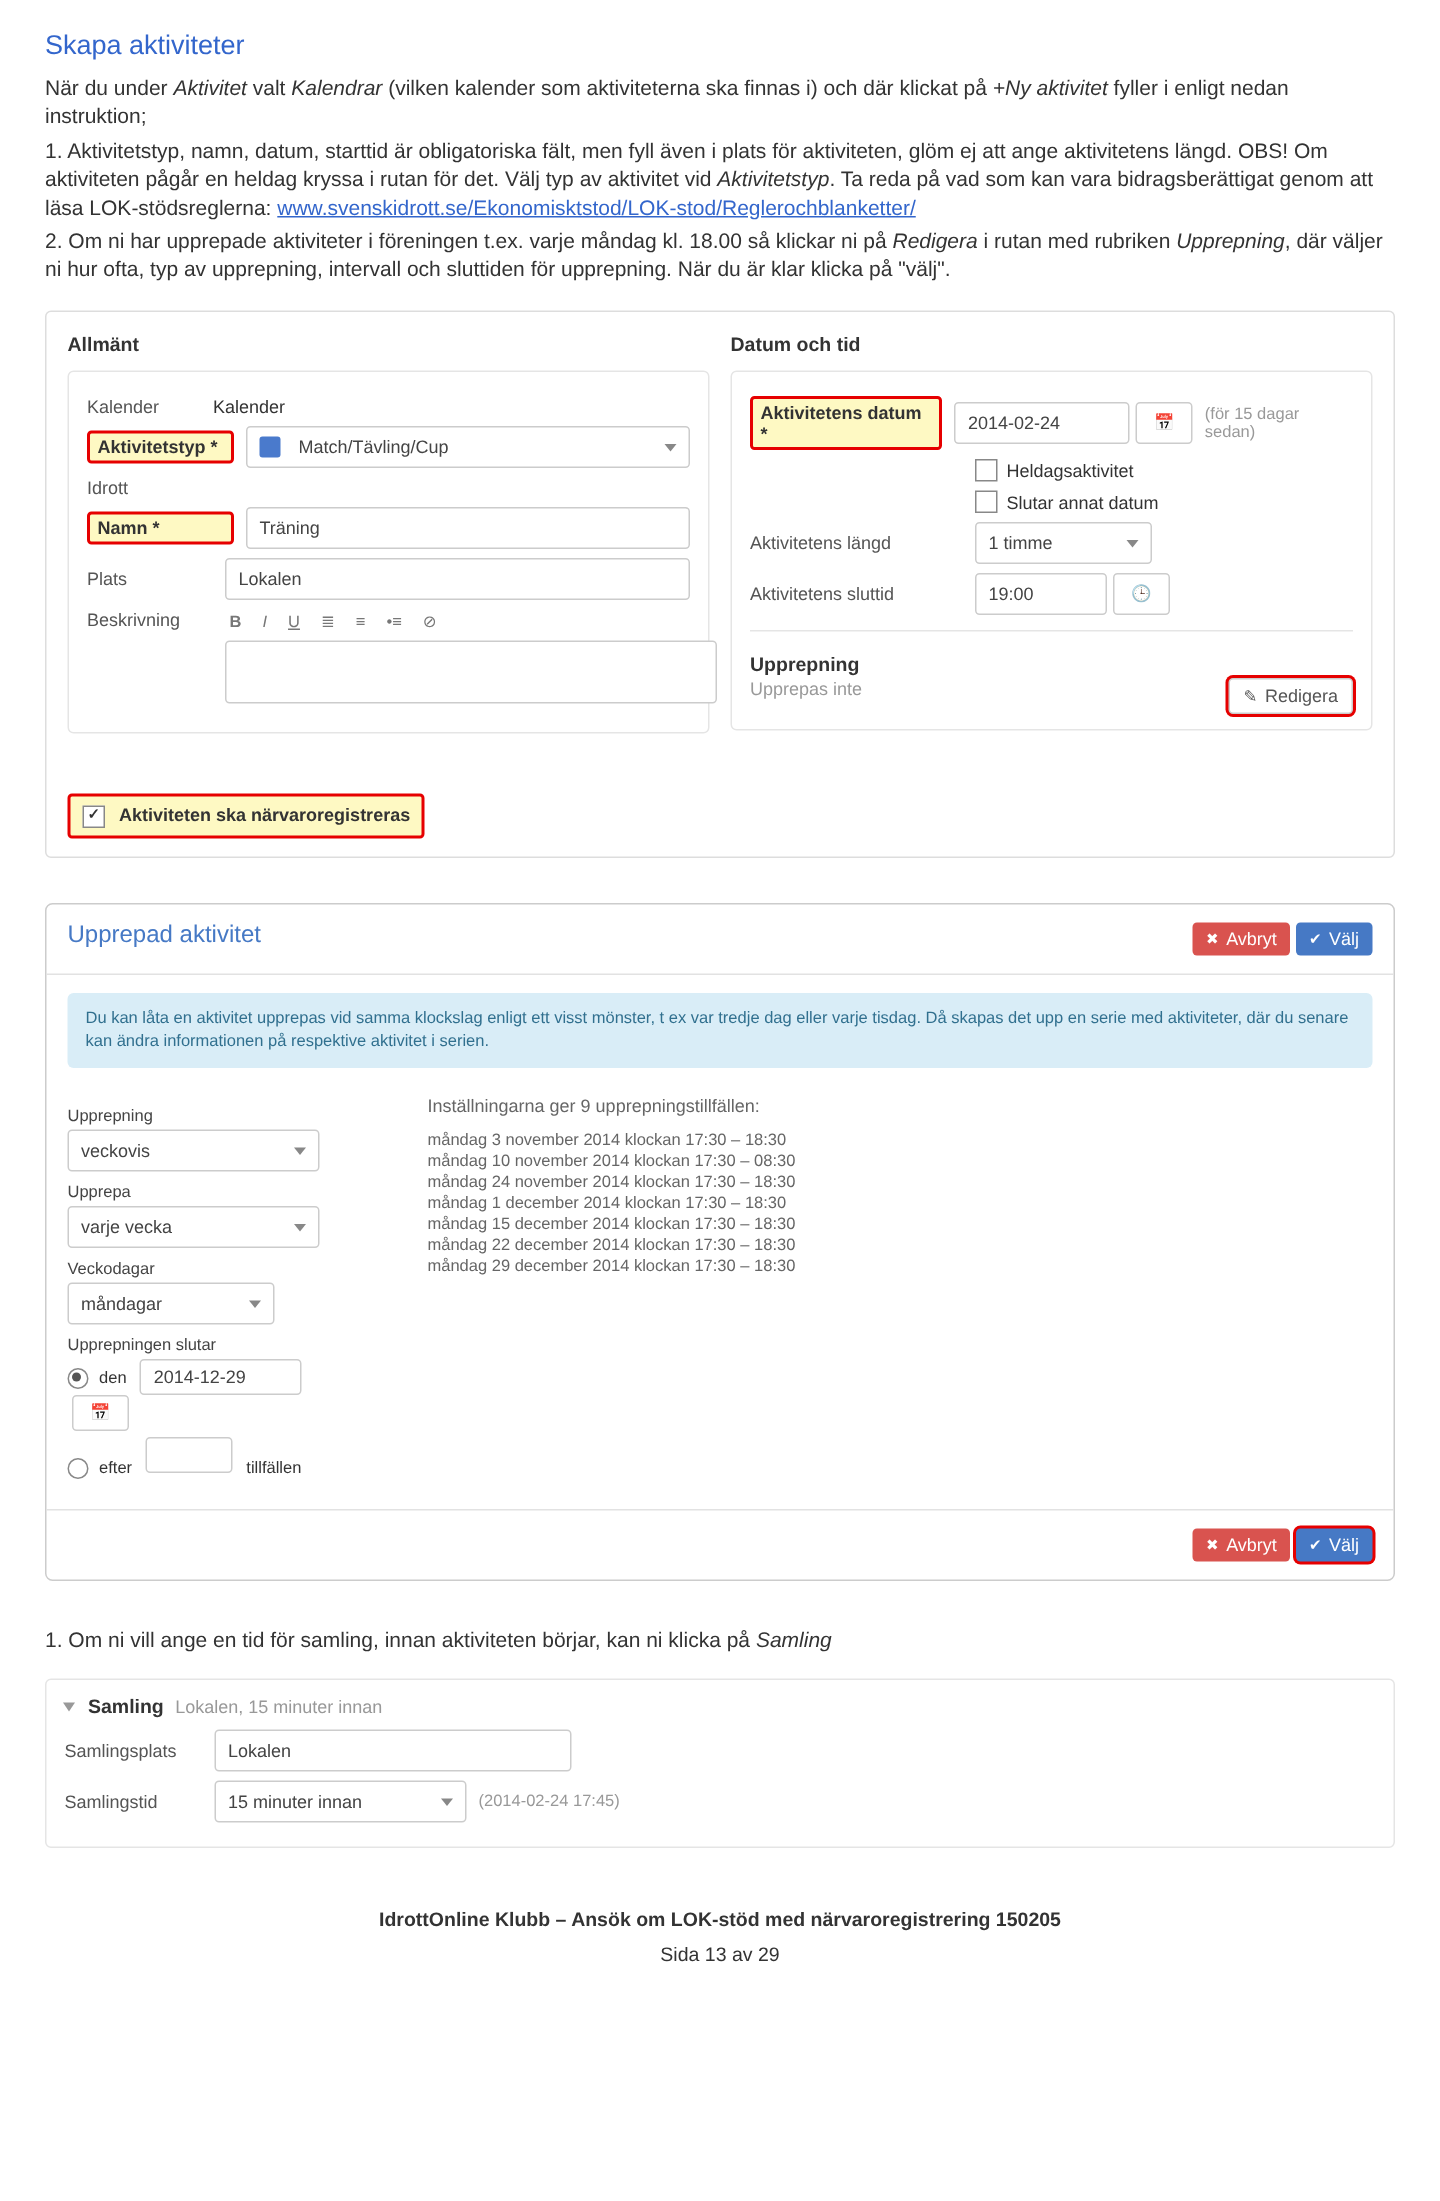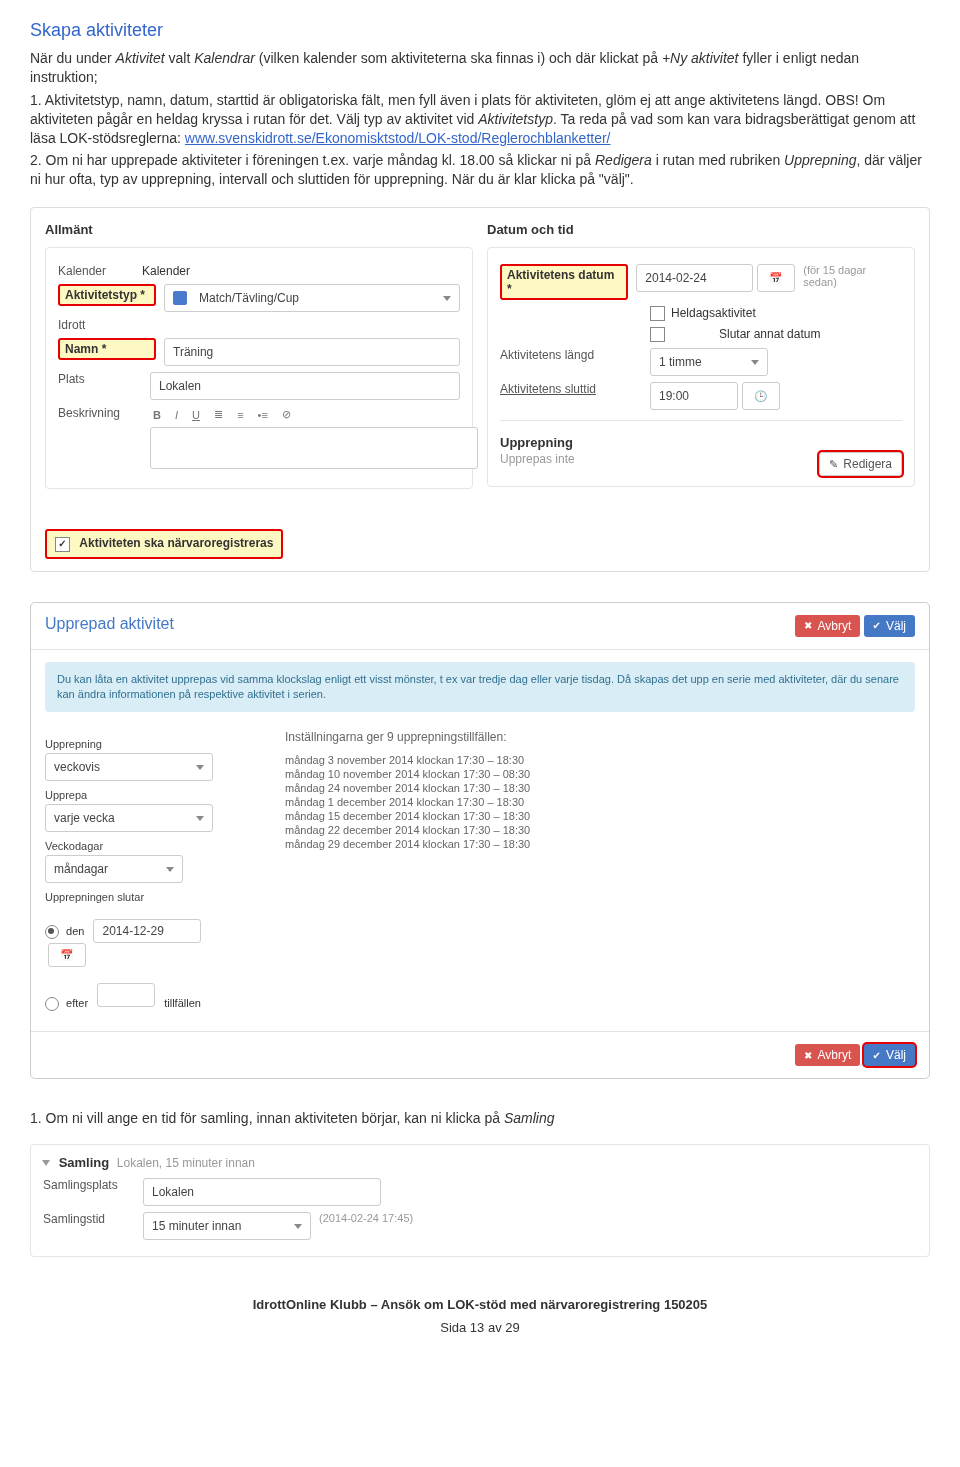--- a/index.html
+++ b/index.html
@@ -5,21 +5,21 @@
 body { font-family: Arial, Helvetica, sans-serif; margin:0; padding: 20px 30px; font-size:14px; color:#333; width:900px;}
 h2.title { color:#3366cc; font-weight:normal; font-size:18px; margin:0 0 8px 0;}
 p.body { margin:2px 0 4px 0; line-height:1.35; font-size:14px;}
 a.link { color:#3366cc; text-decoration:underline;}
 .italic { font-style:italic;}
 .panel { border:1px solid #ddd; border-radius:4px; margin:18px 0; padding:12px 14px; background:#fff; font-size:12px;}
 .panel-inner { border:1px solid #e5e5e5; border-radius:4px; padding:10px 12px; background:#fff;}
 .two-col { display:flex; gap:14px; align-items:flex-start;}
 .col { flex:1;}
 .section-head { font-weight:bold; font-size:13px; color:#333; margin:2px 0 10px 0;}
-.row { display:flex; align-items:flex-start; margin:6px 0;}
+.row { display:flex; align-items:center; margin:6px 0;}
 .row .lbl { width:84px; font-size:12px; color:#555;}
 .row .lbl.hl, .hl { background:#fef9c3; border:2px solid #e60000; padding:2px 5px; border-radius:3px; color:#333; font-weight:bold; display:inline-block;}
 .input, .select { border:1px solid #ccc; border-radius:3px; height:26px; line-height:26px; padding:0 8px; font-size:12px; background:#fff; color:#444; display:inline-flex; align-items:center; gap:6px;}
 .select.caret::after{content:""; width:0;height:0;border-left:4px solid transparent;border-right:4px solid transparent;border-top:5px solid #888;margin-left:auto;}
 .chk { width:13px; height:13px; border:1px solid #888; display:inline-block; vertical-align:middle; background:#fff;}
 .chk.on::after{content:"✓"; font-size:10px; color:#333; display:block; text-align:center; line-height:12px;}
 .blue-sq { width:14px;height:14px;background:#4a7acc;border-radius:2px;display:inline-block;margin-right:6px;vertical-align:middle;}
 .rich { display:flex; gap:8px; font-size:11px; color:#777; align-items:center;}
 .rich span{border:1px solid transparent;padding:1px 2px;}
 .small-note{font-size:11px;color:#999;margin-left:8px;}
@@ -123,32 +123,32 @@
       <div class="row">
         <span class="hl">Aktivitetens datum *</span>
         <span class="input" style="margin-left:8px;width:100px;">2014-02-24</span>
         <span class="input icon-cal" style="margin-left:4px;width:20px;justify-content:center;"></span>
         <span class="small-note">(för 15 dagar sedan)</span>
       </div>
       <div class="row" style="margin-left:150px;">
         <span class="chk"></span>
         <span style="margin-left:6px;">Heldagsaktivitet</span>
       </div>
-      <div class="row" style="margin-left:150px;gap:48px;">
+      <div class="row" style="margin-left:150px;">
         <span class="chk"></span>
         <span style="margin-left:6px;">Slutar annat datum</span>
       </div>
       <div class="row">
         <span style="width:150px;font-size:12px;color:#555;">Aktivitetens längd</span>
         <span class="select caret" style="width:100px;">
               <span>1 timme</span>
             </span>
       </div>
       <div class="row">
-        <span style="width:150px;font-size:12px;color:#555;text-decoration:underline;">Aktivitetens sluttid</span>
+        <span style="width:150px;font-size:12px;color:#555;">Aktivitetens sluttid</span>
         <span class="input" style="width:70px;">19:00</span>
         <span class="input icon-clock" style="margin-left:4px;width:20px;justify-content:center;"></span>
       </div>
       <hr class="sep">
       <div class="sub-head">Upprepning</div>
       <div class="clearfix">
         <span class="muted">Upprepas inte</span>
         <span class="btn white hlbox right icon-edit">
               <span>Redigera</span>
             </span>
@@ -185,21 +185,21 @@
         </span>
       <div class="field-lbl">Upprepa</div>
       <span class="select caret" style="width:150px;">
           <span>varje vecka</span>
         </span>
       <div class="field-lbl">Veckodagar</div>
       <span class="select caret" style="width:120px;">
           <span>måndagar</span>
         </span>
       <div class="field-lbl">Upprepningen slutar</div>
-      <div style="font-size:11px;margin:16px 0;">
+      <div style="font-size:11px;margin:3px 0;">
         <span class="radio on"></span>
         <span>den</span>
         <span class="input" style="height:22px;width:90px;margin-left:6px;">2014-12-29</span>
         <span class="input icon-cal" style="height:22px;width:20px;margin-left:3px;justify-content:center;"></span>
       </div>
       <div style="font-size:11px;margin:4px 0;">
         <span class="radio"></span>
         <span>efter</span>
         <span class="input" style="height:22px;width:40px;margin:0 6px;"></span>
         <span>tillfällen</span>

